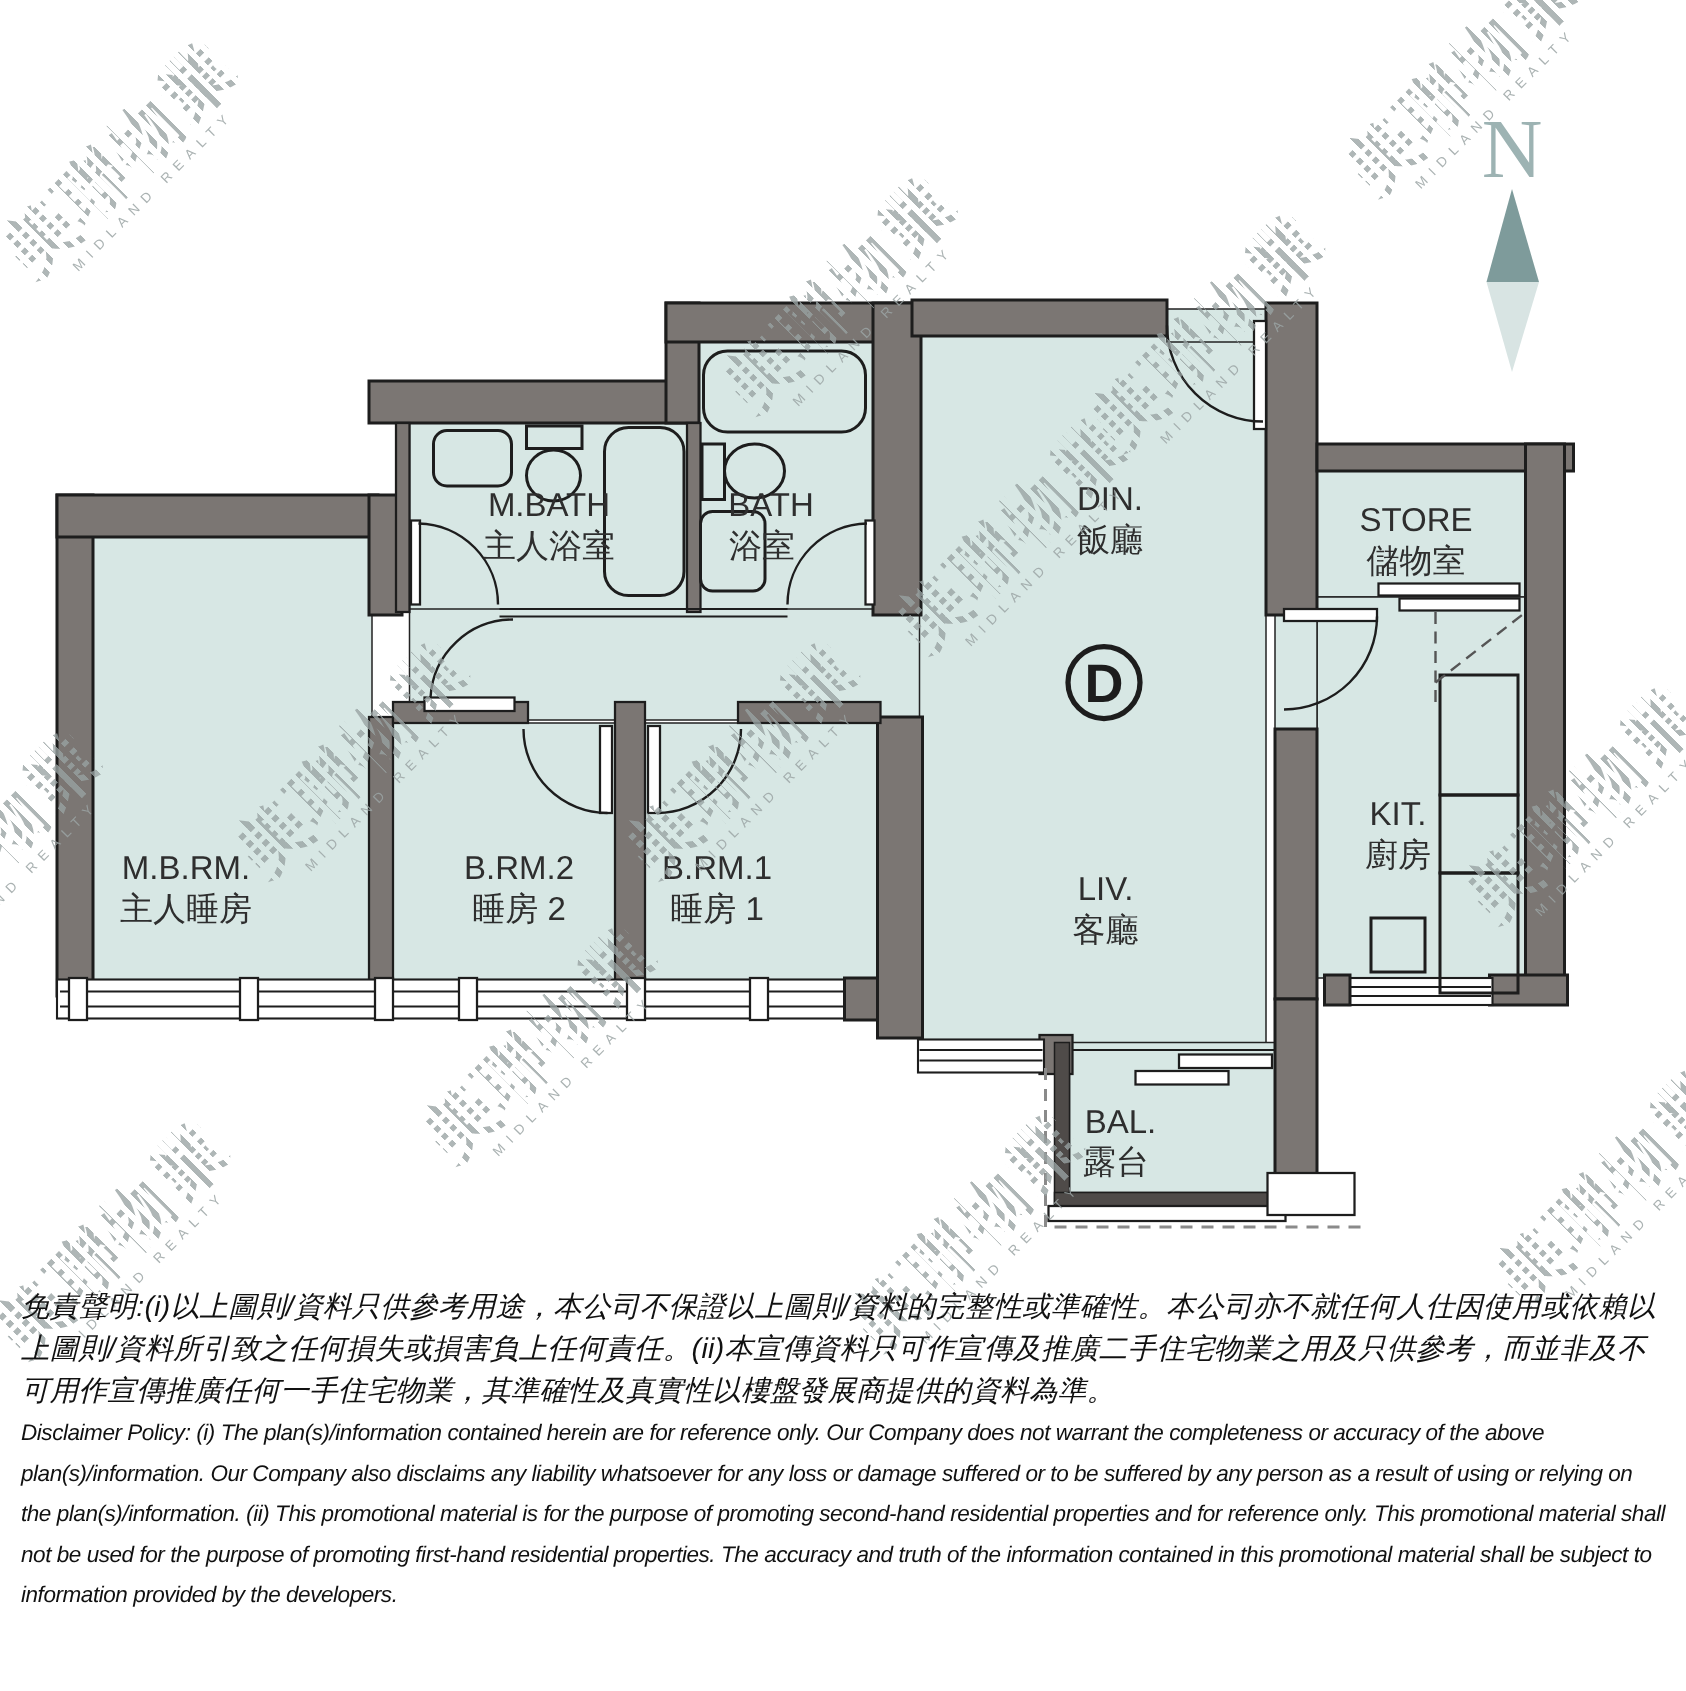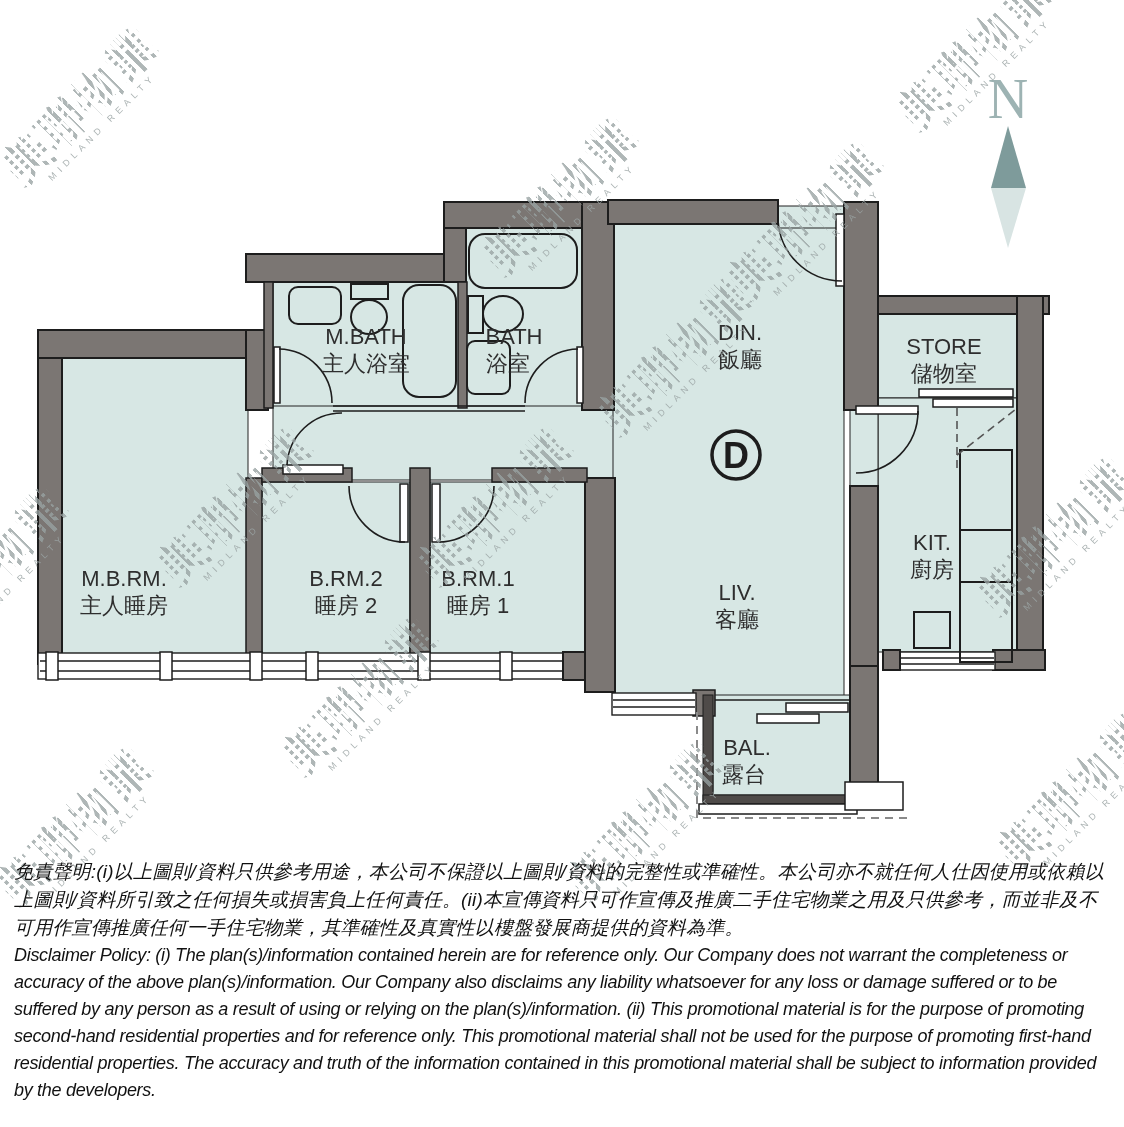--- a/index.html
+++ b/index.html
@@ -30,21 +30,21 @@
       color:rgba(158,168,168,0.5);}
   @supports ((-webkit-background-clip:text) or (background-clip:text)){
     .wm .cn{background:repeating-linear-gradient(90deg,rgba(152,162,162,0.78) 0 4px,rgba(152,162,162,0) 4px 8px);
             -webkit-background-clip:text;background-clip:text;color:transparent;}
   }
   .wm .en{display:block;font-size:9px;letter-spacing:5px;color:rgba(155,165,165,0.85);margin-top:2px;}
   
   #disclaimer{position:absolute;left:14px;top:858px;width:1098px;z-index:6;color:#111;font-style:italic;}
   #disclaimer p{margin:0;}
   #disclaimer .zh{font-size:19px;line-height:28px;letter-spacing:0.2px;}
-  #disclaimer .en{font-size:18px;line-height:27px;letter-spacing:-0.3px;}
+  #disclaimer .en{font-size:15px;line-height:27px;letter-spacing:-0.3px;}
 </style>
 </head>
 <body>
 
 <div id="stage">
 
   <svg id="plan-svg" width="1124" height="895" viewBox="0 0 1124 895">
 
     <g>
       <rect class="floor" x="62" y="356" width="186" height="302"></rect>

